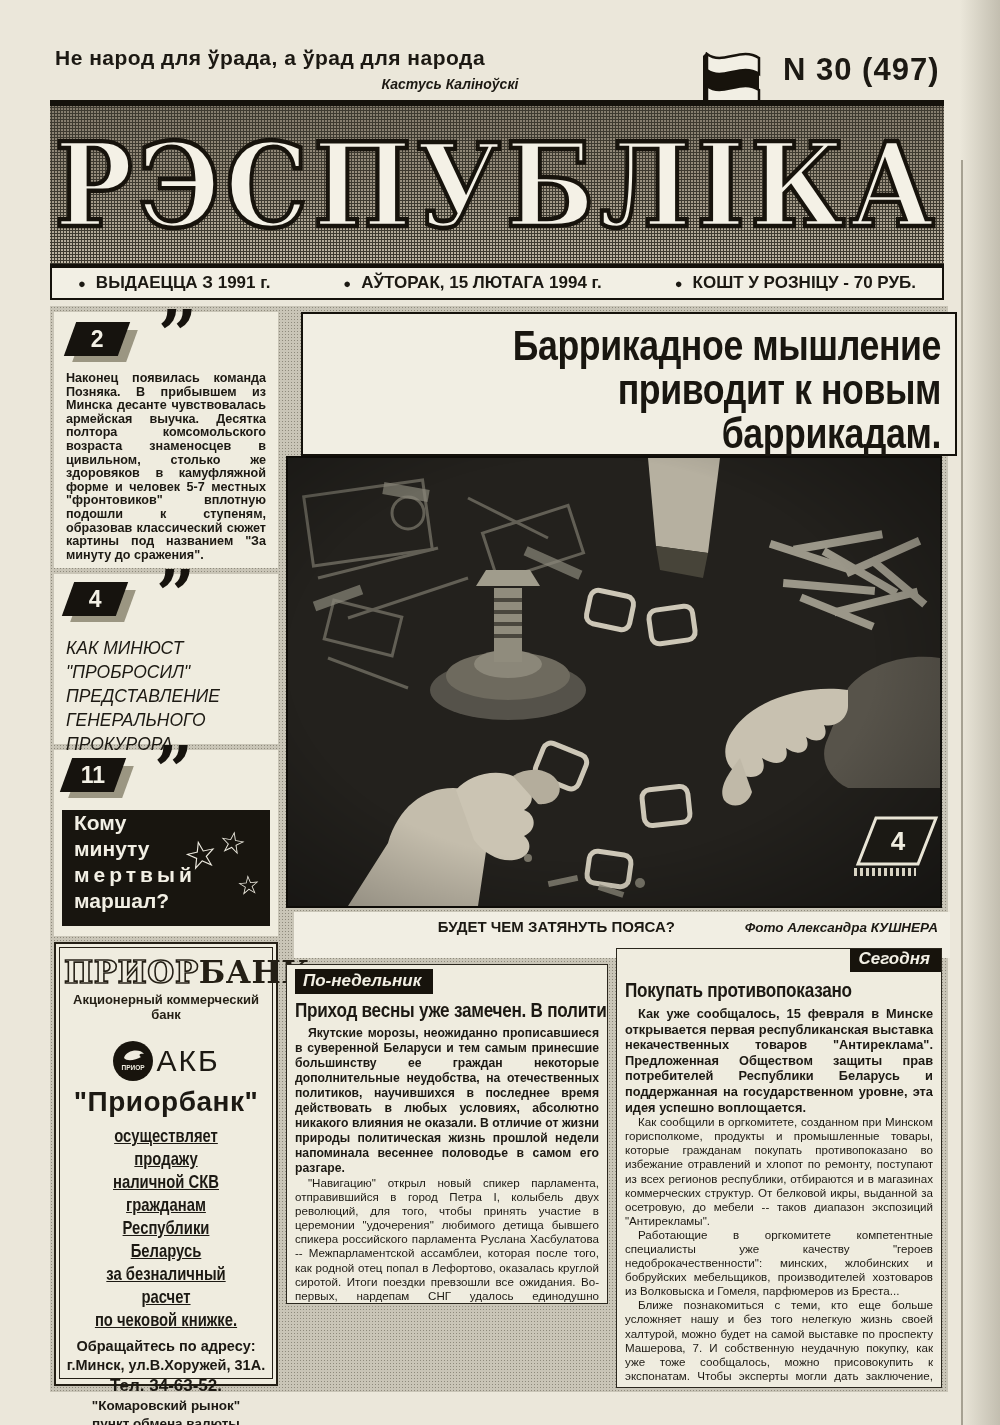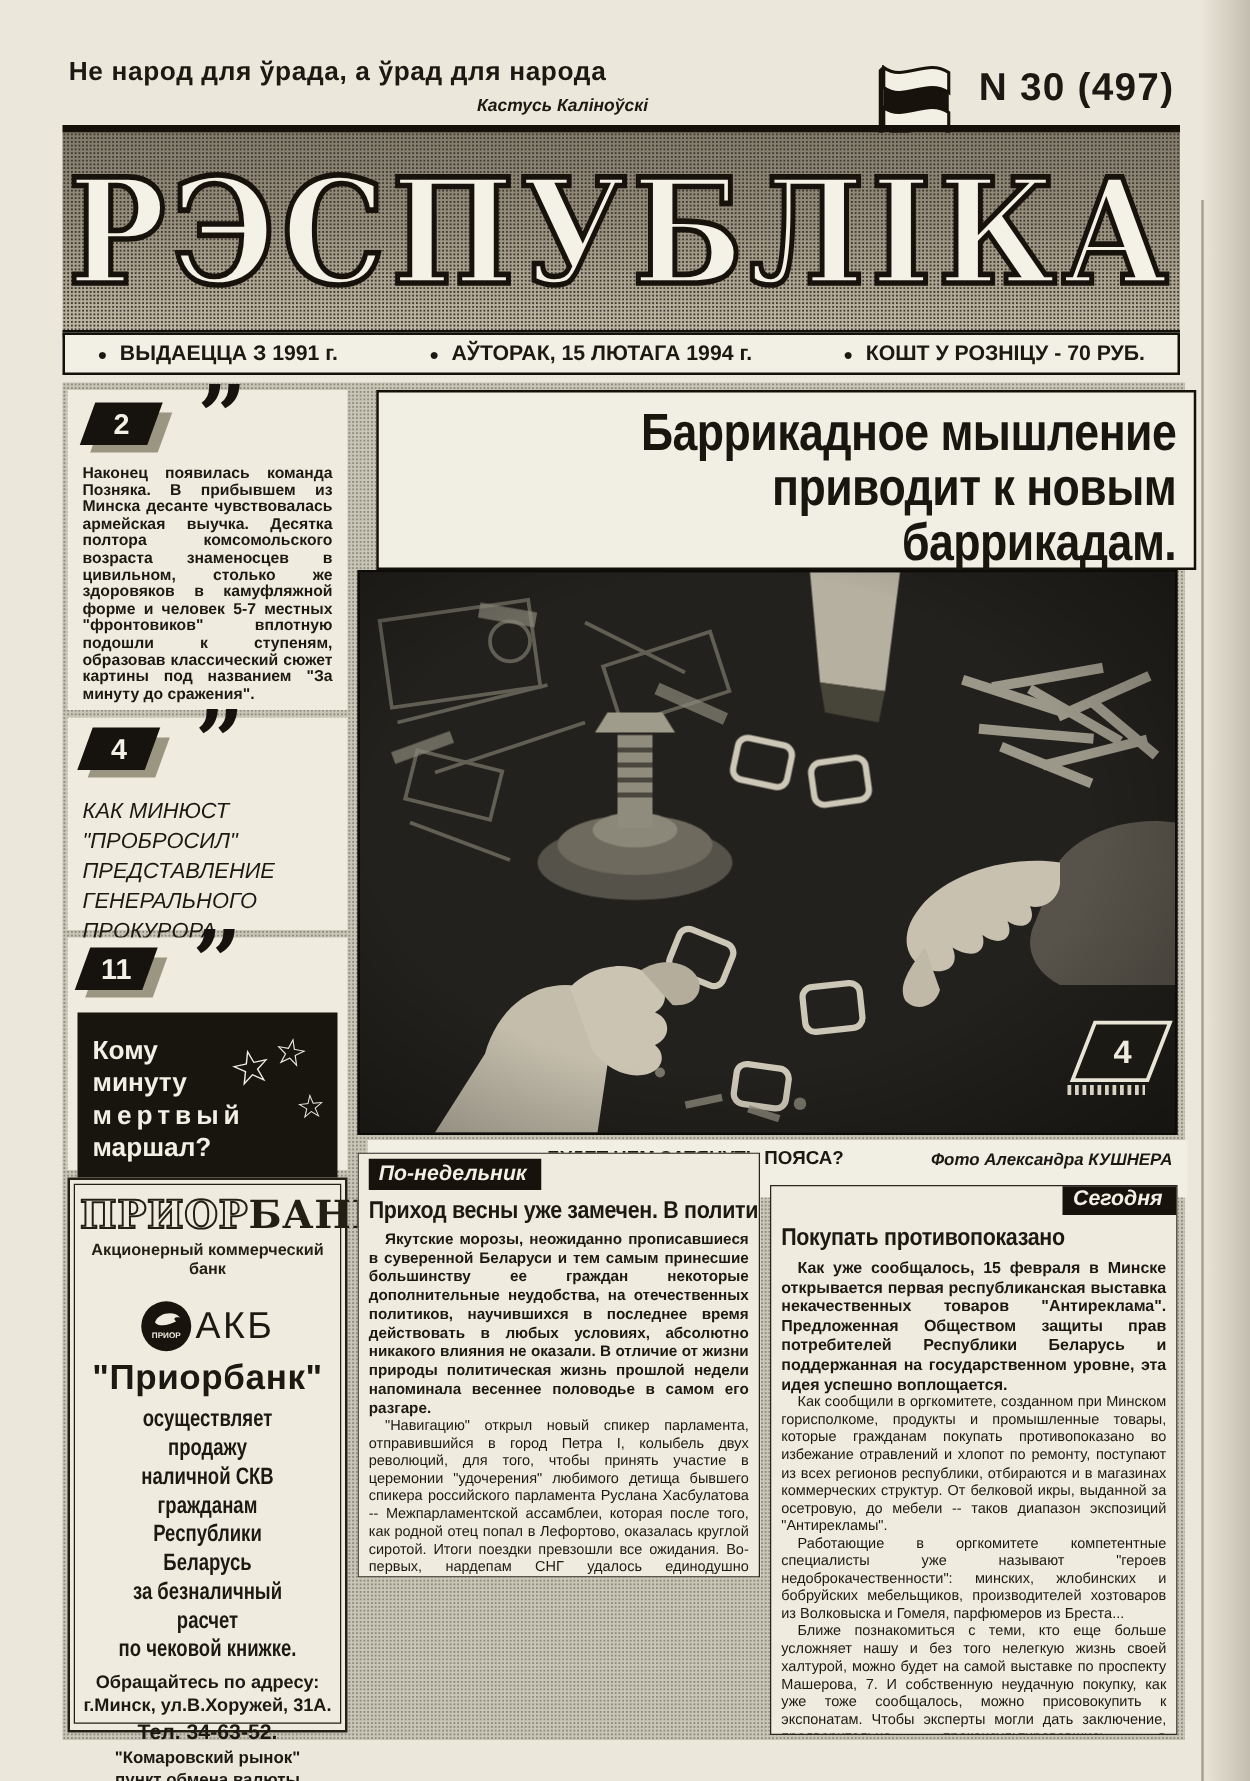--- a/index.html
+++ b/index.html
@@ -49,39 +49,39 @@
   .teaser3{left:4px;top:444px;width:224px;height:186px;padding:2px 8px;}
   .badge-row{position:relative;height:52px;}
   .badge-shadow{position:absolute;left:12px;top:14px;width:54px;height:32px;background:#9b9682;transform:skewX(-20deg);}
   .badge{position:absolute;left:4px;top:6px;width:54px;height:34px;background:#16130e;
     transform:skewX(-20deg);display:flex;align-items:center;justify-content:center;}
   .badge span{transform:skewX(20deg);color:#f3f0e5;font-weight:bold;font-size:23px;}
   .quote{position:absolute;left:92px;top:-16px;font-family:"DejaVu Serif",serif;
     font-weight:bold;font-size:68px;color:#16130e;line-height:1;}
   .teaser1 p{margin:4px 0 0 0;font-weight:bold;font-size:12.6px;line-height:13.6px;text-align:justify;}
   .teaser2 p{margin:8px 0 0 2px;font-style:italic;font-size:17.5px;line-height:24px;}
-  .promo-box{margin-top:6px;background:#18150f;position:relative;padding:18px 8px 8px 12px;height:108px;}
+  .promo-box{margin-top:6px;background:#18150f;position:relative;padding:0 8px 8px 12px;height:108px;}
   .promo-box .ln{color:#f2efe4;font-weight:bold;font-size:21px;line-height:26px;display:block;}
   .promo-box .ln.sp{letter-spacing:4px;}
   .star{position:absolute;color:#f2efe4;line-height:1;}
   .s1{right:52px;top:26px;font-size:38px;transform:rotate(-12deg);}
   .s2{right:24px;top:18px;font-size:30px;transform:rotate(10deg);}
   .s3{right:10px;top:62px;font-size:26px;transform:rotate(-5deg);}
 
   
   .ad{left:4px;top:636px;width:224px;height:444px;border:2px solid #241f15;background:#efecdf;}
   .ad-inner{border:1px solid #241f15;margin:3px;height:calc(100% - 8px);box-sizing:border-box;
     padding:6px 4px;text-align:center;}
   .ad-brand{font-family:"DejaVu Serif",serif;font-weight:bold;font-size:31px;letter-spacing:.5px;color:#241f15;}
   .ad-brand .outline{color:#efecdf;-webkit-text-stroke:1.6px #241f15;}
   .ad-sub{font-weight:bold;font-size:13px;margin-top:2px;color:#241f15;}
   .ad-logo-row{display:flex;align-items:center;justify-content:center;gap:2px;margin-top:18px;}
   .ad-abbr{font-size:30px;letter-spacing:2px;}
   .ad-name{font-weight:bold;font-size:28px;margin-top:4px;letter-spacing:.5px;}
-  .ad-serv{margin-top:6px;}
+  .ad-serv{margin-top:6px;text-decoration:underline;}
   .ad-serv span{display:block;font-weight:bold;font-size:19px;line-height:23px;transform:scaleX(.78);}
   .ad-contact{margin-top:6px;font-weight:bold;}
   .ad-contact span{display:block;}
   .c0,.c1{font-size:14.5px;line-height:19px;}
   .c2,.c6{font-size:17px;line-height:22px;}
   .c3,.c4,.c5{font-size:13.5px;line-height:18px;}
 
   
   .headline{left:236px;top:6px;width:656px;height:144px;border:2px solid #14110b;background:#f1eee3;
     padding:10px 14px 0 0;text-align:right;margin-left:15px;}
@@ -91,21 +91,21 @@
   
   .photo{left:236px;top:150px;width:656px;height:452px;border:2px solid #0e0c08;background:#23211d;padding:0;}
   .photo svg{display:block;}
   
   .caption-bar{left:244px;top:606px;width:656px;height:46px;background:#f1eee3;position:absolute;text-decoration:underline;}
   .caption{position:absolute;left:40%;top:6px;transform:translateX(-50%);font-weight:bold;font-size:15px;white-space:nowrap;}
   .credit{position:absolute;right:12px;top:8px;font-weight:bold;font-style:italic;font-size:13.5px;white-space:nowrap;}
 
   
   .article{border:1px solid #2a261d;padding:4px 8px 4px 8px;overflow:hidden;}
-  .art-left{left:236px;top:616px;width:322px;height:340px;}
+  .art-left{left:236px;top:658px;width:322px;height:340px;}
   .art-right{left:566px;top:642px;width:326px;height:440px;position:absolute;}
   .rubric{background:#17130c;color:#f2efe4;font-weight:bold;font-style:italic;
     font-size:17px;padding:2px 12px 3px 8px;display:inline-block;}
   .rubric-right{position:absolute;top:-2px;right:-1px;}
   .art-title{font-weight:bold;font-size:19.5px;margin:5px 0 4px 0;transform:scaleX(.88);
     transform-origin:left center;white-space:nowrap;letter-spacing:-.3px;}
   .body-txt{font-size:11.6px;line-height:14.1px;text-align:justify;}
   .body-txt p{margin:0;text-indent:13px;}
   .lead{font-weight:bold;}
   .art-left .lead{font-size:12.2px;line-height:15px;}
@@ -327,19 +327,19 @@
     </div>
     
   </div>
 
   <div class="paper article art-right">
     <div class="rubric rubric-right">Сегодня</div>
     <div class="art-title" style="margin-top:26px;">Покупать противопоказано</div>
     <div class="body-txt">
       <p class="lead">Как уже сообщалось, 15 февраля в Минске открывается первая республиканская выставка некачественных товаров "Антиреклама". Предложенная Обществом защиты прав потребителей Республики Беларусь и поддержанная на государственном уровне, эта идея успешно воплощается.</p>
       <p>Как сообщили в оргкомитете, созданном при Минском горисполкоме, продукты и промышленные товары, которые гражданам покупать противопоказано во избежание отравлений и хлопот по ремонту, поступают из всех регионов республики, отбираются и в магазинах коммерческих структур. От белковой икры, выданной за осетровую, до мебели -- таков диапазон экспозиций "Антирекламы".</p>
-      <p>Работающие в оргкомитете компетентные специалисты уже называют "героев недоброкачественности": минских, жлобинских и бобруйских мебельщиков, производителей хозтоваров из Волковыска и Гомеля, парфюмеров из Бреста...</p>
+      <p>Работающие в оргкомитете компетентные специалисты уже качеству "героев недоброкачественности": минских, жлобинских и бобруйских мебельщиков, производителей хозтоваров из Волковыска и Гомеля, парфюмеров из Бреста...</p>
       <p>Ближе познакомиться с теми, кто еще больше усложняет нашу и без того нелегкую жизнь своей халтурой, можно будет на самой выставке по проспекту Машерова, 7. И собственную неудачную покупку, как уже тоже сообщалось, можно присовокупить к экспонатам. Чтобы эксперты могли дать заключение, предварительно проконсультировавшись в республиканском обществе защиты прав потребителей по телефону 23-95-84.</p>
     </div>
 
   </div>
 
 </div>
 
 </body></html>

